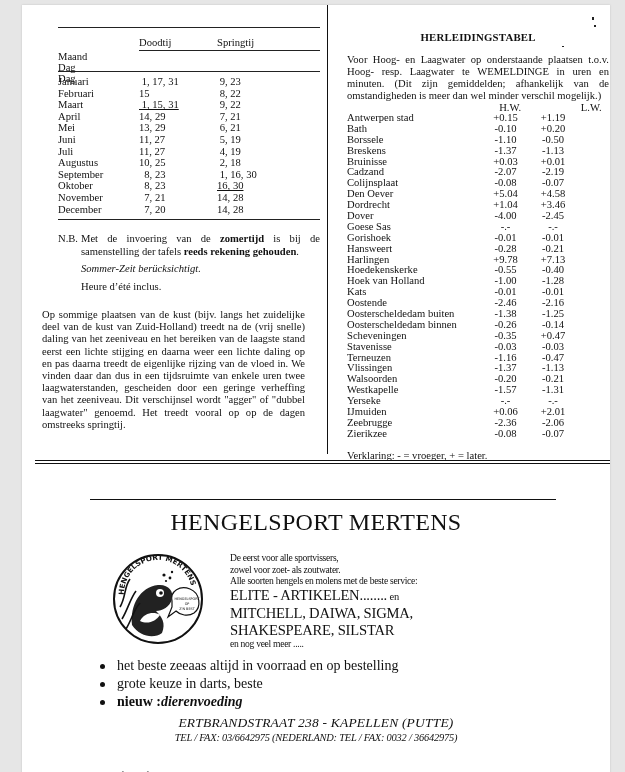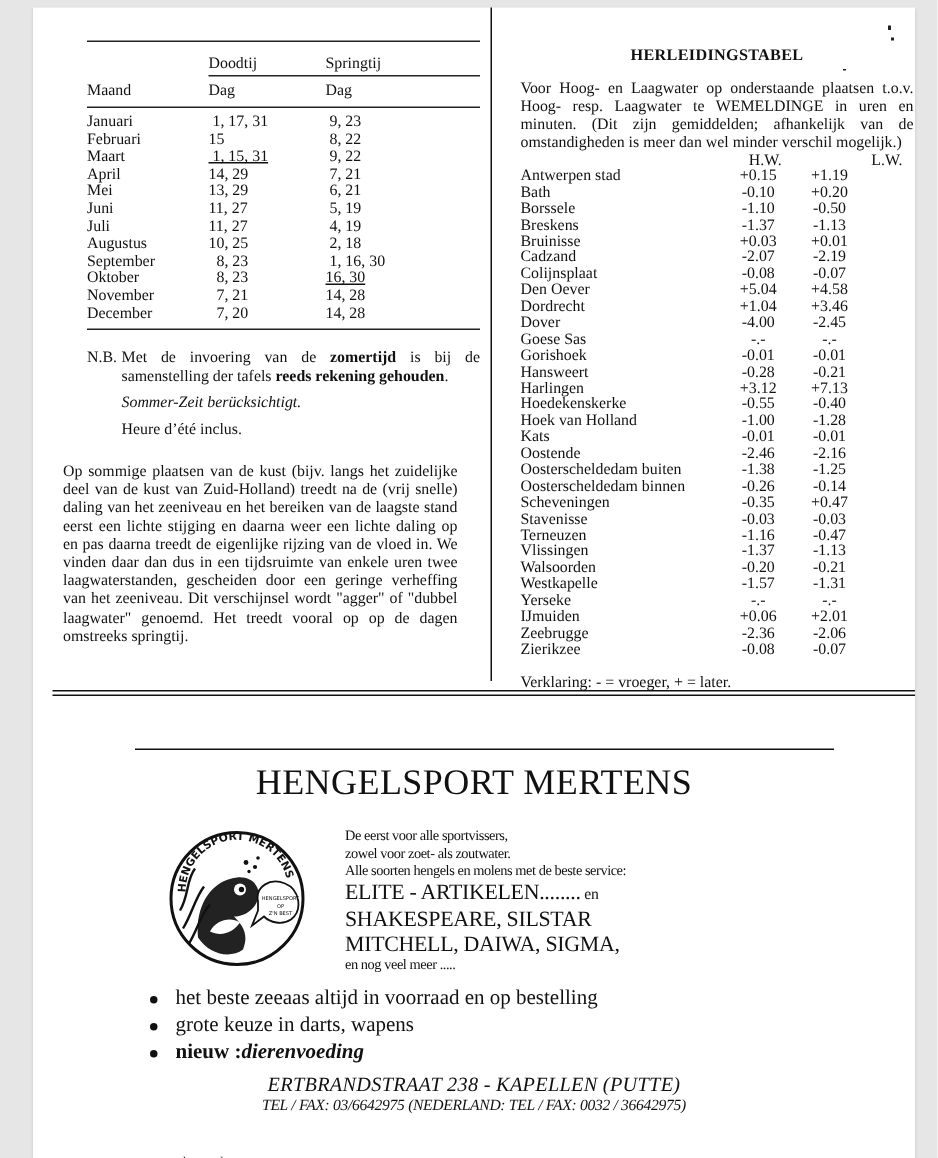--- a/index.html
+++ b/index.html
@@ -4,21 +4,21 @@
 <style>
   html,body{margin:0;padding:0;}
   body{width:625px;height:772px;background:#e6e6e6;position:relative;overflow:hidden;font-family:"Liberation Serif","DejaVu Serif",serif;color:#111;}
   .page{position:absolute;left:22px;top:5px;width:588px;height:800px;background:#fff;box-shadow:0 0 2px rgba(0,0,0,0.15);}
   .abs{position:absolute;}
   
   .tt{left:36px;top:22px;width:262px;font-size:10.6px;}
   .tt .rule-top{border-top:1.3px solid #222;height:0;}
   .tt .hdr1{display:flex;height:20px;align-items:flex-end;padding-bottom:2px;}
   .tt .rule{border-top:1px solid #222;height:0;}
-  .tt .hdr2{display:flex;height:18px;align-items:center;padding-bottom:2px;}
+  .tt .hdr2{display:flex;height:18px;align-items:flex-start;padding-bottom:2px;flex-direction:column;}
   .tt .c1{width:81px;}
   .tt .c2{width:78px;}
   .tt .c3{width:100px;}
   .tt .rows{padding-top:4px;padding-bottom:4px;}
   .tt .row{display:flex;height:11.6px;line-height:11.6px;}
   .tt .rule-bot{border-top:1.3px solid #222;}
   .nb{left:36px;top:228px;width:262px;font-size:10.6px;line-height:12.6px;}
   .nb .lbl{position:absolute;left:0;top:0;}
   .nb .body{margin-left:23px;text-align:justify;}
   .nb .p2{margin-left:23px;margin-top:5px;font-style:italic;}
@@ -219,21 +219,21 @@
           <div class="hw">-0.01</div>
           <div class="lw">-0.01</div>
         </div>
         <div class="row">
           <div class="place">Hansweert</div>
           <div class="hw">-0.28</div>
           <div class="lw">-0.21</div>
         </div>
         <div class="row">
           <div class="place">Harlingen</div>
-          <div class="hw">+3.12</div>
+          <div class="hw">+9.78</div>
           <div class="lw">+7.13</div>
         </div>
         <div class="row">
           <div class="place">Hoedekenskerke</div>
           <div class="hw">-0.55</div>
           <div class="lw">-0.40</div>
         </div>
         <div class="row">
           <div class="place">Hoek van Holland</div>
           <div class="hw">-1.00</div>
@@ -344,33 +344,33 @@
       <text x="77" y="58" font-size="3.4" text-anchor="middle" font-family="DejaVu Sans, sans-serif" fill="#111">OP</text>
       <text x="77" y="63" font-size="3.4" text-anchor="middle" font-family="DejaVu Sans, sans-serif" fill="#111">Z'N BEST</text>
     </svg>
   </div>
 
   <div class="abs adtext">
     <div class="small">De eerst voor alle sportvissers,</div>
     <div class="small">zowel voor zoet- als zoutwater.</div>
     <div class="small">Alle soorten hengels en molens met de beste service:</div>
     <div class="big"><span>ELITE - ARTIKELEN........</span><span class="en"> en</span></div>
+    <div class="big">MITCHELL, DAIWA, SIGMA,</div>
     <div class="big">SHAKESPEARE, SILSTAR</div>
-    <div class="big">MITCHELL, DAIWA, SIGMA,</div>
     <div class="small">en nog veel meer .....</div>
   </div>
 
   <div class="abs bullets">
     <div class="b">
         <span class="dot"></span>
         <span>het beste zeeaas altijd in voorraad en op bestelling</span>
       </div>
     <div class="b">
         <span class="dot"></span>
-        <span>grote keuze in darts, wapens</span>
+        <span>grote keuze in darts, beste</span>
       </div>
     <div class="b">
         <span class="dot"></span>
         <b>nieuw : </b>
         <b><i>dierenvoeding</i></b>
       </div>
   </div>
 
   <div class="abs addr">ERTBRANDSTRAAT 238 - KAPELLEN (PUTTE)</div>
   <div class="abs tel">TEL / FAX: 03/6642975 (NEDERLAND: TEL / FAX: 0032 / 36642975)</div>

